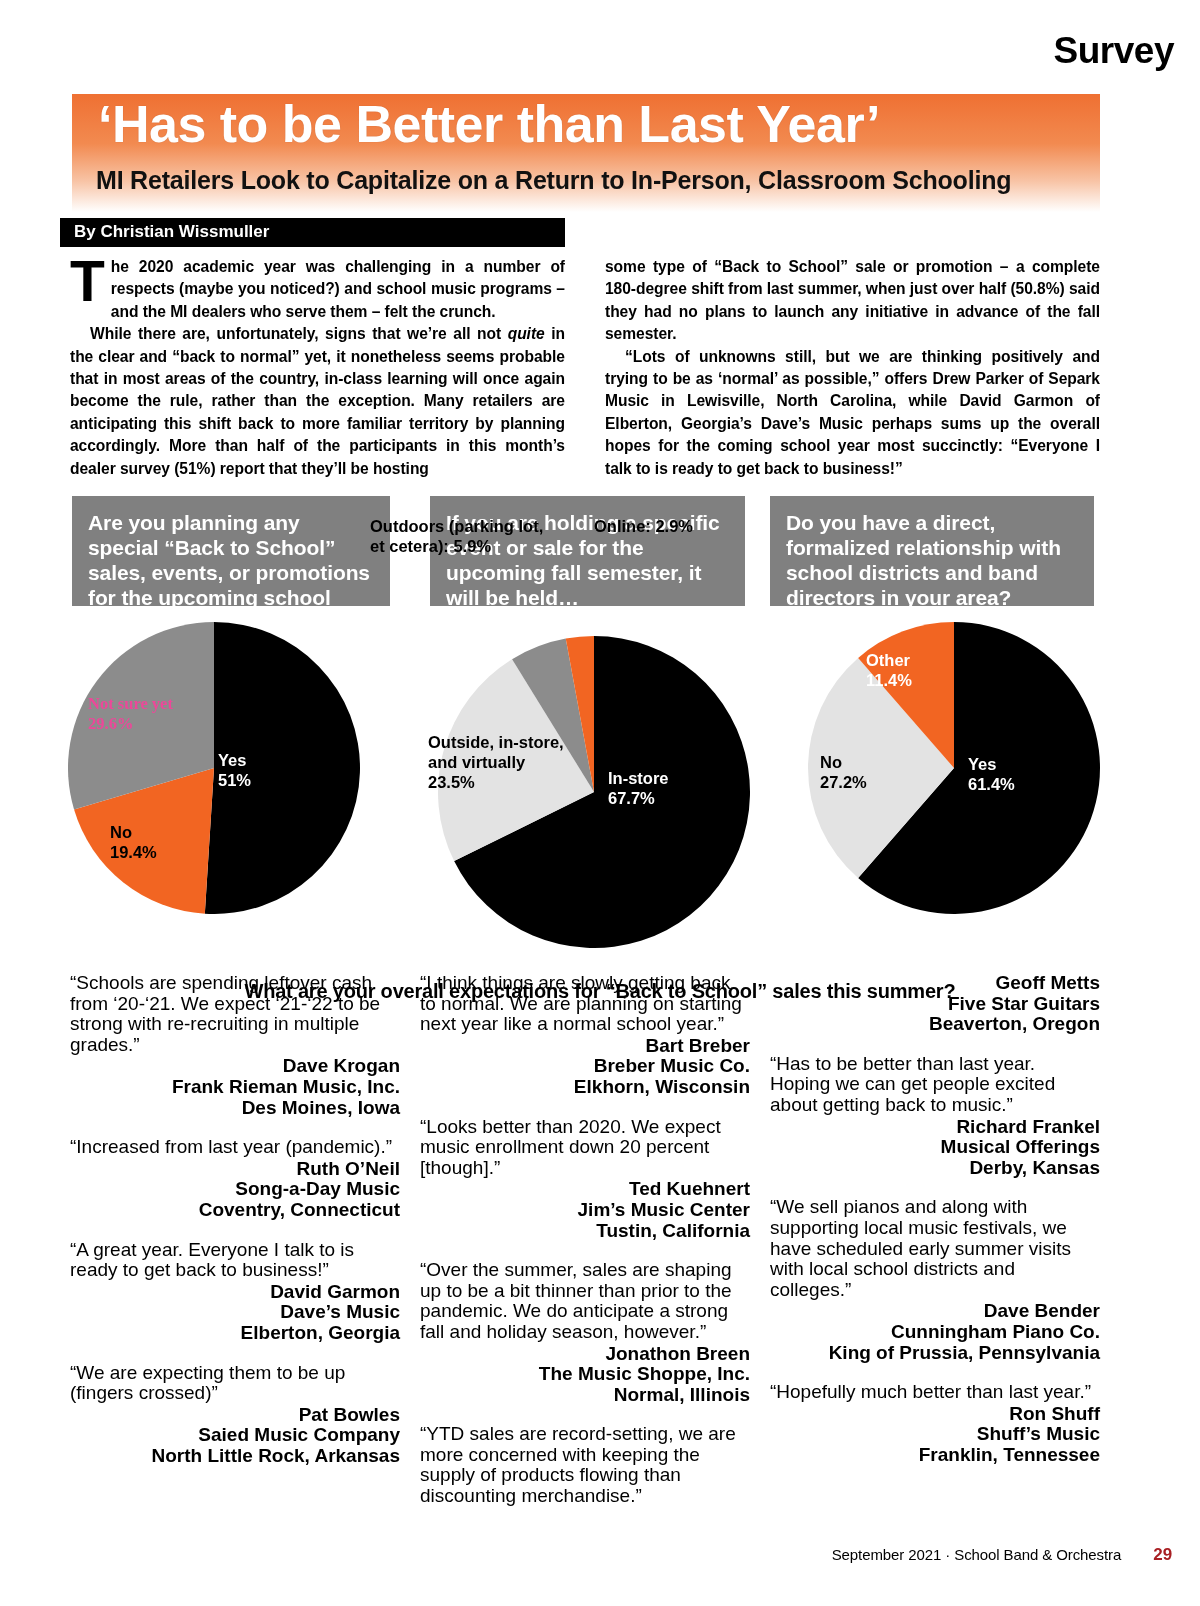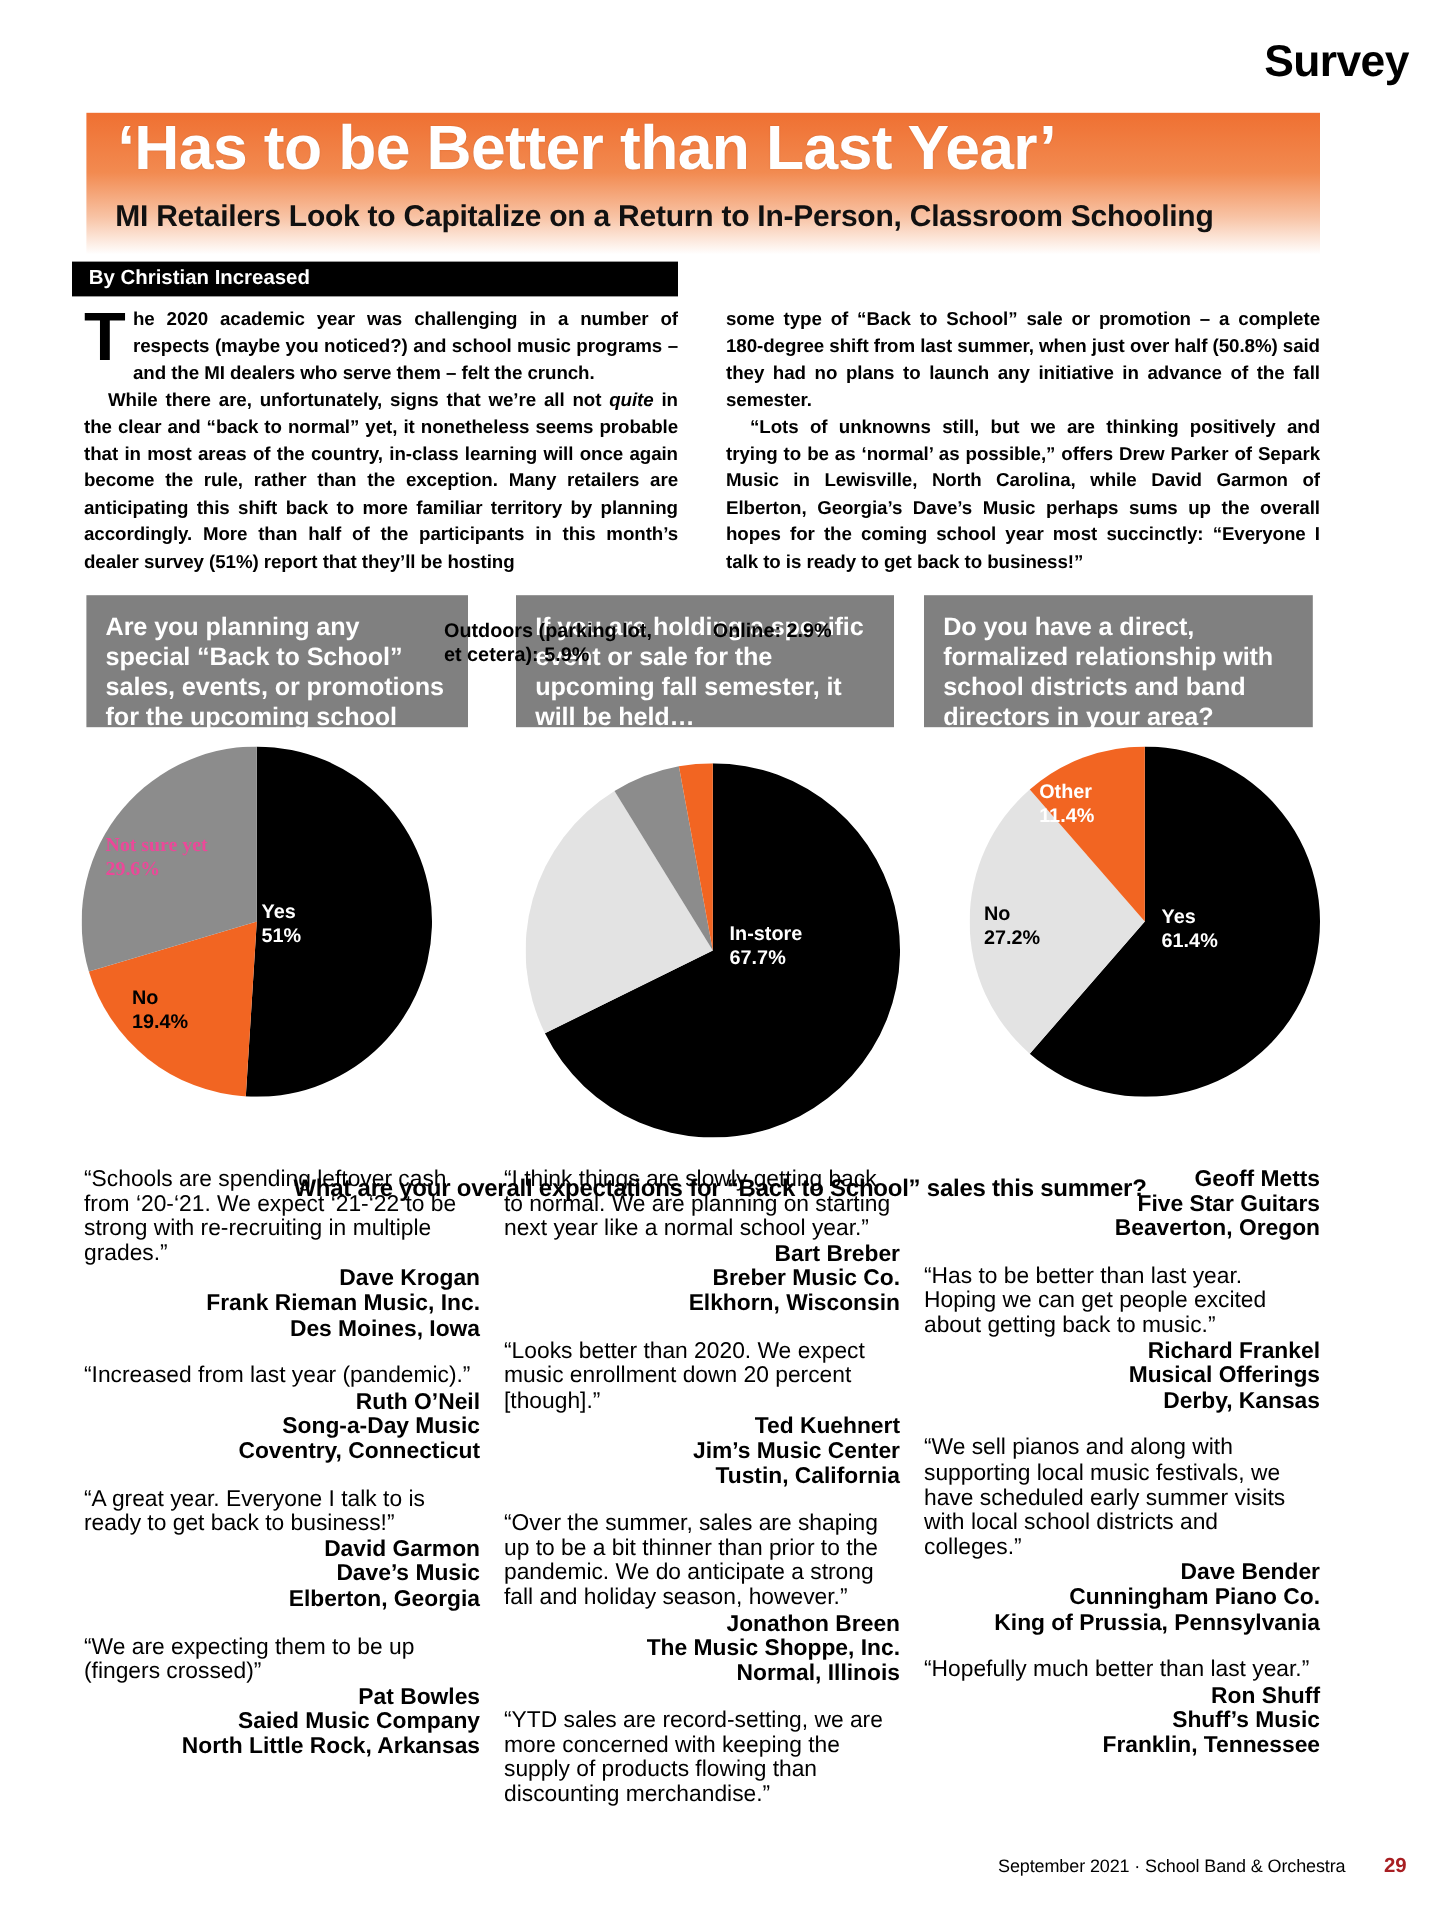--- a/index.html
+++ b/index.html
@@ -109,21 +109,21 @@
 <div class="page">
 
   <div id="survey-kicker">Survey</div>
 
   <div id="banner">
     <div id="banner-title">‘Has to be Better than Last Year’</div>
     <div id="banner-subtitle">MI Retailers Look to Capitalize on a Return to In-Person, Classroom Schooling</div>
   </div>
 
   <div id="byline-bar">
-    <span id="byline-text">By Christian Increased</span>
+    <span id="byline-text">By Christian Wissmuller</span>
   </div>
 
   <div class="intro-col" id="intro-left">
     <p class="dropcap">The 2020 academic year was challenging in a number of respects (maybe you noticed?) and school music programs – and the MI dealers who serve them – felt the crunch.</p>
     <p><span>While there are, unfortunately, signs that we’re all not </span><span class="ital">quite</span><span> in the clear and “back to normal” yet, it nonetheless seems probable that in most areas of the country, in-class learning will once again become the rule, rather than the exception. Many retailers are anticipating this shift back to more familiar territory by planning accordingly. More than half of the participants in this month’s dealer survey (51%) report that they’ll be hosting</span></p>
   </div>
 
   <div class="intro-col" id="intro-right">
     <p>some type of “Back to School” sale or promotion – a complete 180-degree shift from last summer, when just over half (50.8%) said they had no plans to launch any initiative in advance of the fall semester.</p>
     <p>“Lots of unknowns still, but we are thinking positively and trying to be as ‘normal’ as possible,” offers Drew Parker of Separk Music in Lewisville, North Carolina, while David Garmon of Elberton, Georgia’s Dave’s Music perhaps sums up the overall hopes for the coming school year most succinctly: “Everyone I talk to is ready to get back to business!”</p>
@@ -148,20 +148,23 @@
     </div>
   <div class="pie-wrap" id="pie2-wrap" style="width: 312px; height: 312px;">
       <svg width="312" height="312" class="pie-svg">
         <path d="M 156 156 L 156 0 A 156 156 0 1 1 16.123998261503232 225.0702840420687 Z" fill="#000000"></path>
         <path d="M 156 156 L 16.123998261503232 225.0702840420687 A 156 156 0 0 1 74.0727577260377 23.244860840028167 Z" fill="#e3e3e3"></path>
         <path d="M 156 156 L 74.0727577260377 23.244860840028167 A 156 156 0 0 1 127.73190087416637 2.582548020728609 Z" fill="#8c8c8c"></path>
         <path d="M 156 156 L 127.73190087416637 2.582548020728609 A 156 156 0 0 1 155.99999999999983 0 Z" fill="#f26522"></path>
       </svg>
       <div class="pie-lbl" style="color: rgb(255, 255, 255); left: 170px; top: 132px; width: 140px;">In-store
 67.7%</div>
+      <div class="pie-lbl" style="color: rgb(0, 0, 0); left: -10px; top: 96px; width: 160px;">Outside, in-store,
+and virtually
+23.5%</div>
       <div class="pie-lbl" style="color: rgb(0, 0, 0); left: -68px; top: -120px; width: 210px; text-align: left;">Outdoors (parking lot,
 et cetera): 5.9%</div>
       <div class="pie-lbl" style="color: rgb(0, 0, 0); left: 156px; top: -120px; width: 190px; text-align: left;">Online: 2.9%</div>
     </div>
   <div class="pie-wrap" id="pie3-wrap" style="width: 292px; height: 292px;">
       <svg width="292" height="292" class="pie-svg">
         <path d="M 146 146 L 146 0 A 146 146 0 1 1 50.138479660068384 256.1207015874712 Z" fill="#000000"></path>
         <path d="M 146 146 L 50.138479660068384 256.1207015874712 A 146 146 0 0 1 50.13847966006827 35.879298412528925 Z" fill="#e3e3e3"></path>
         <path d="M 146 146 L 50.13847966006827 35.879298412528925 A 146 146 0 0 1 145.99999999999997 0 Z" fill="#f26522"></path>
       </svg>

